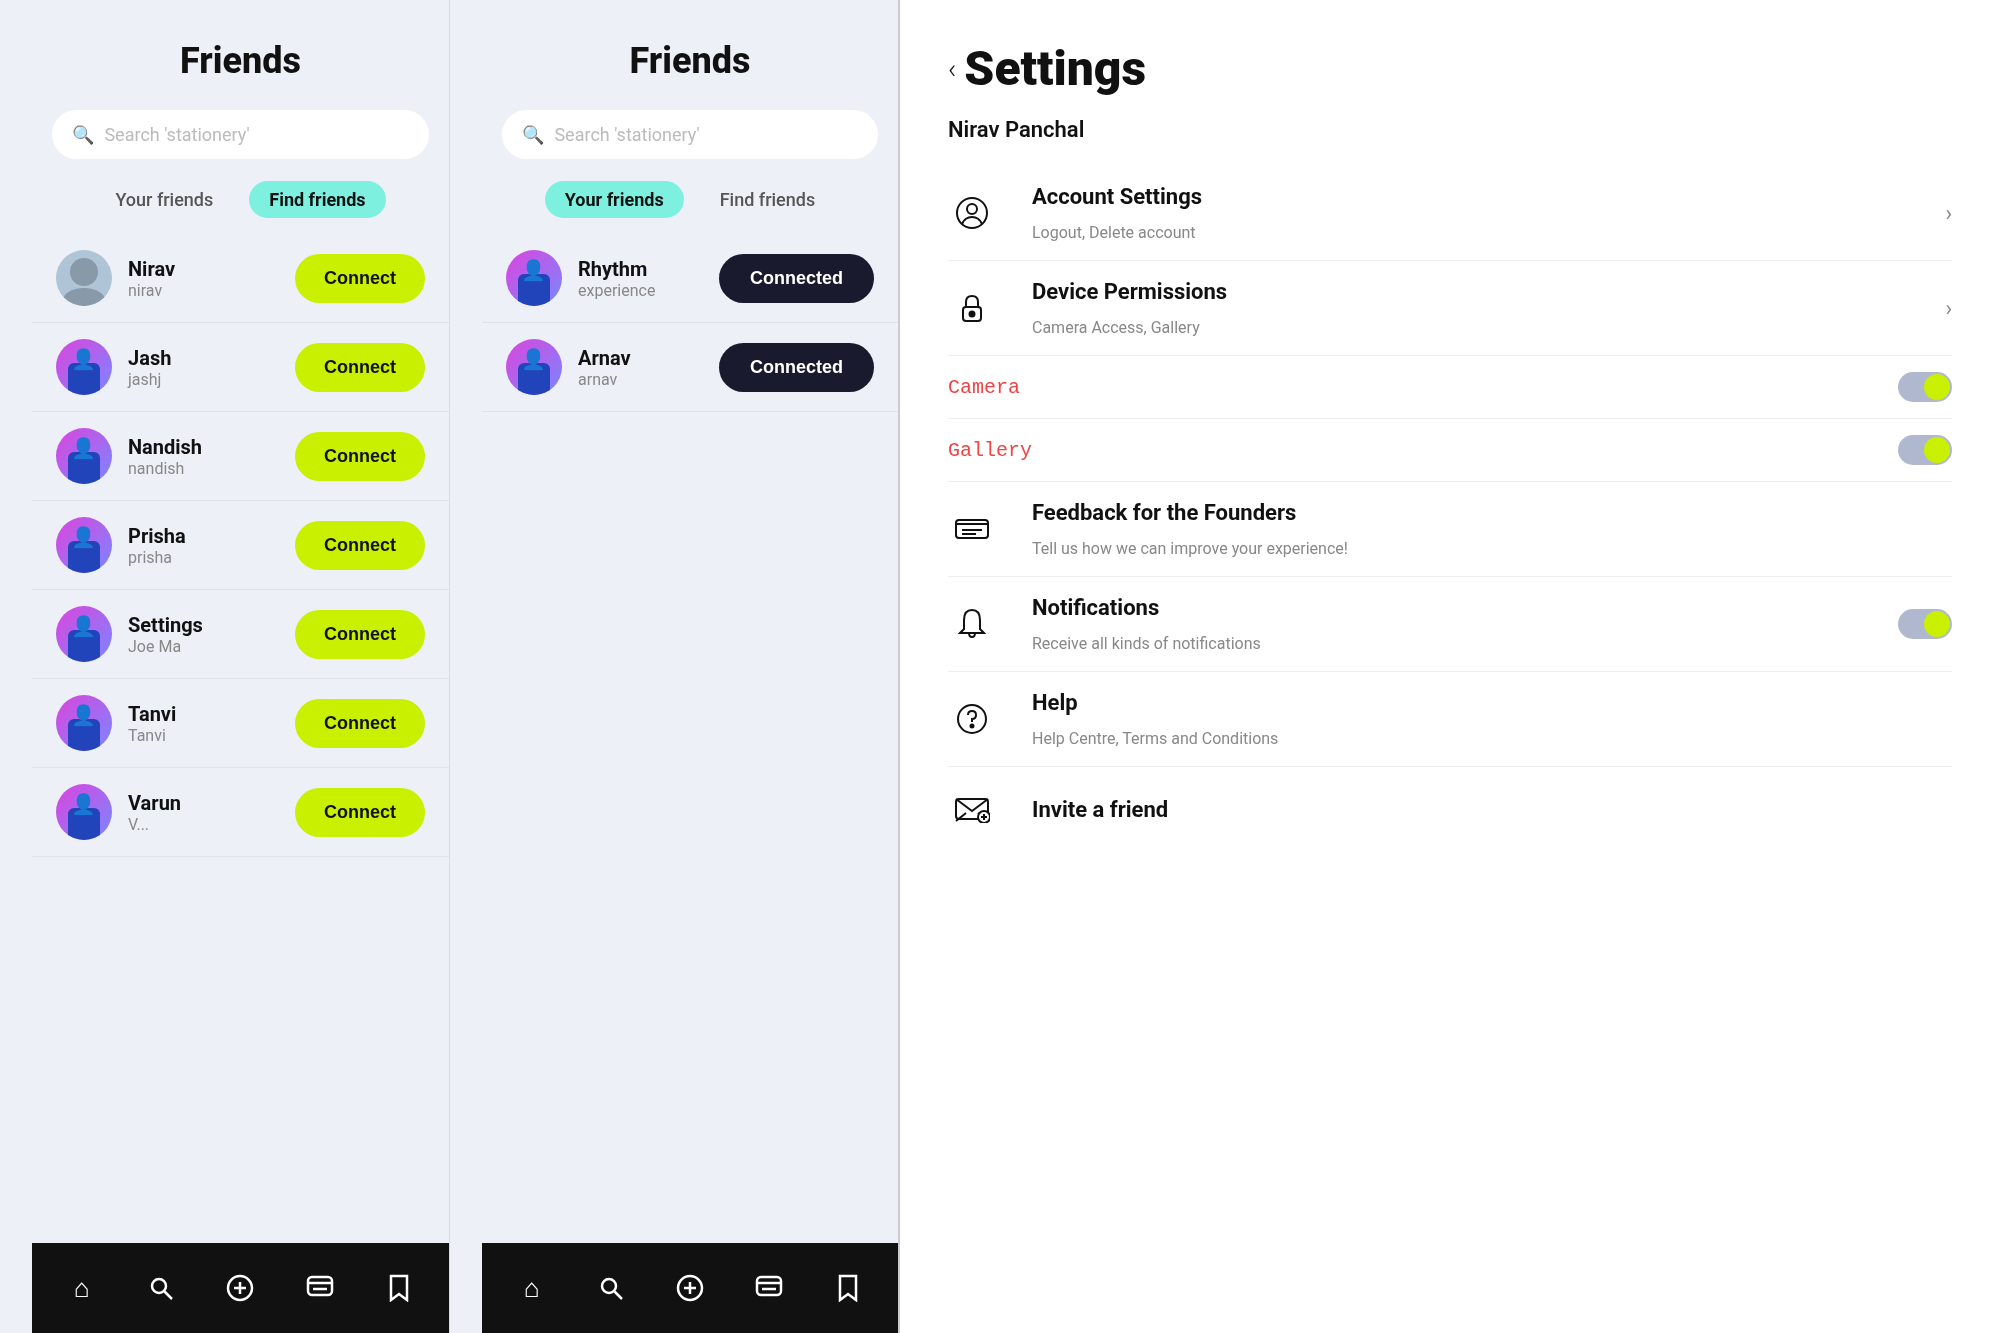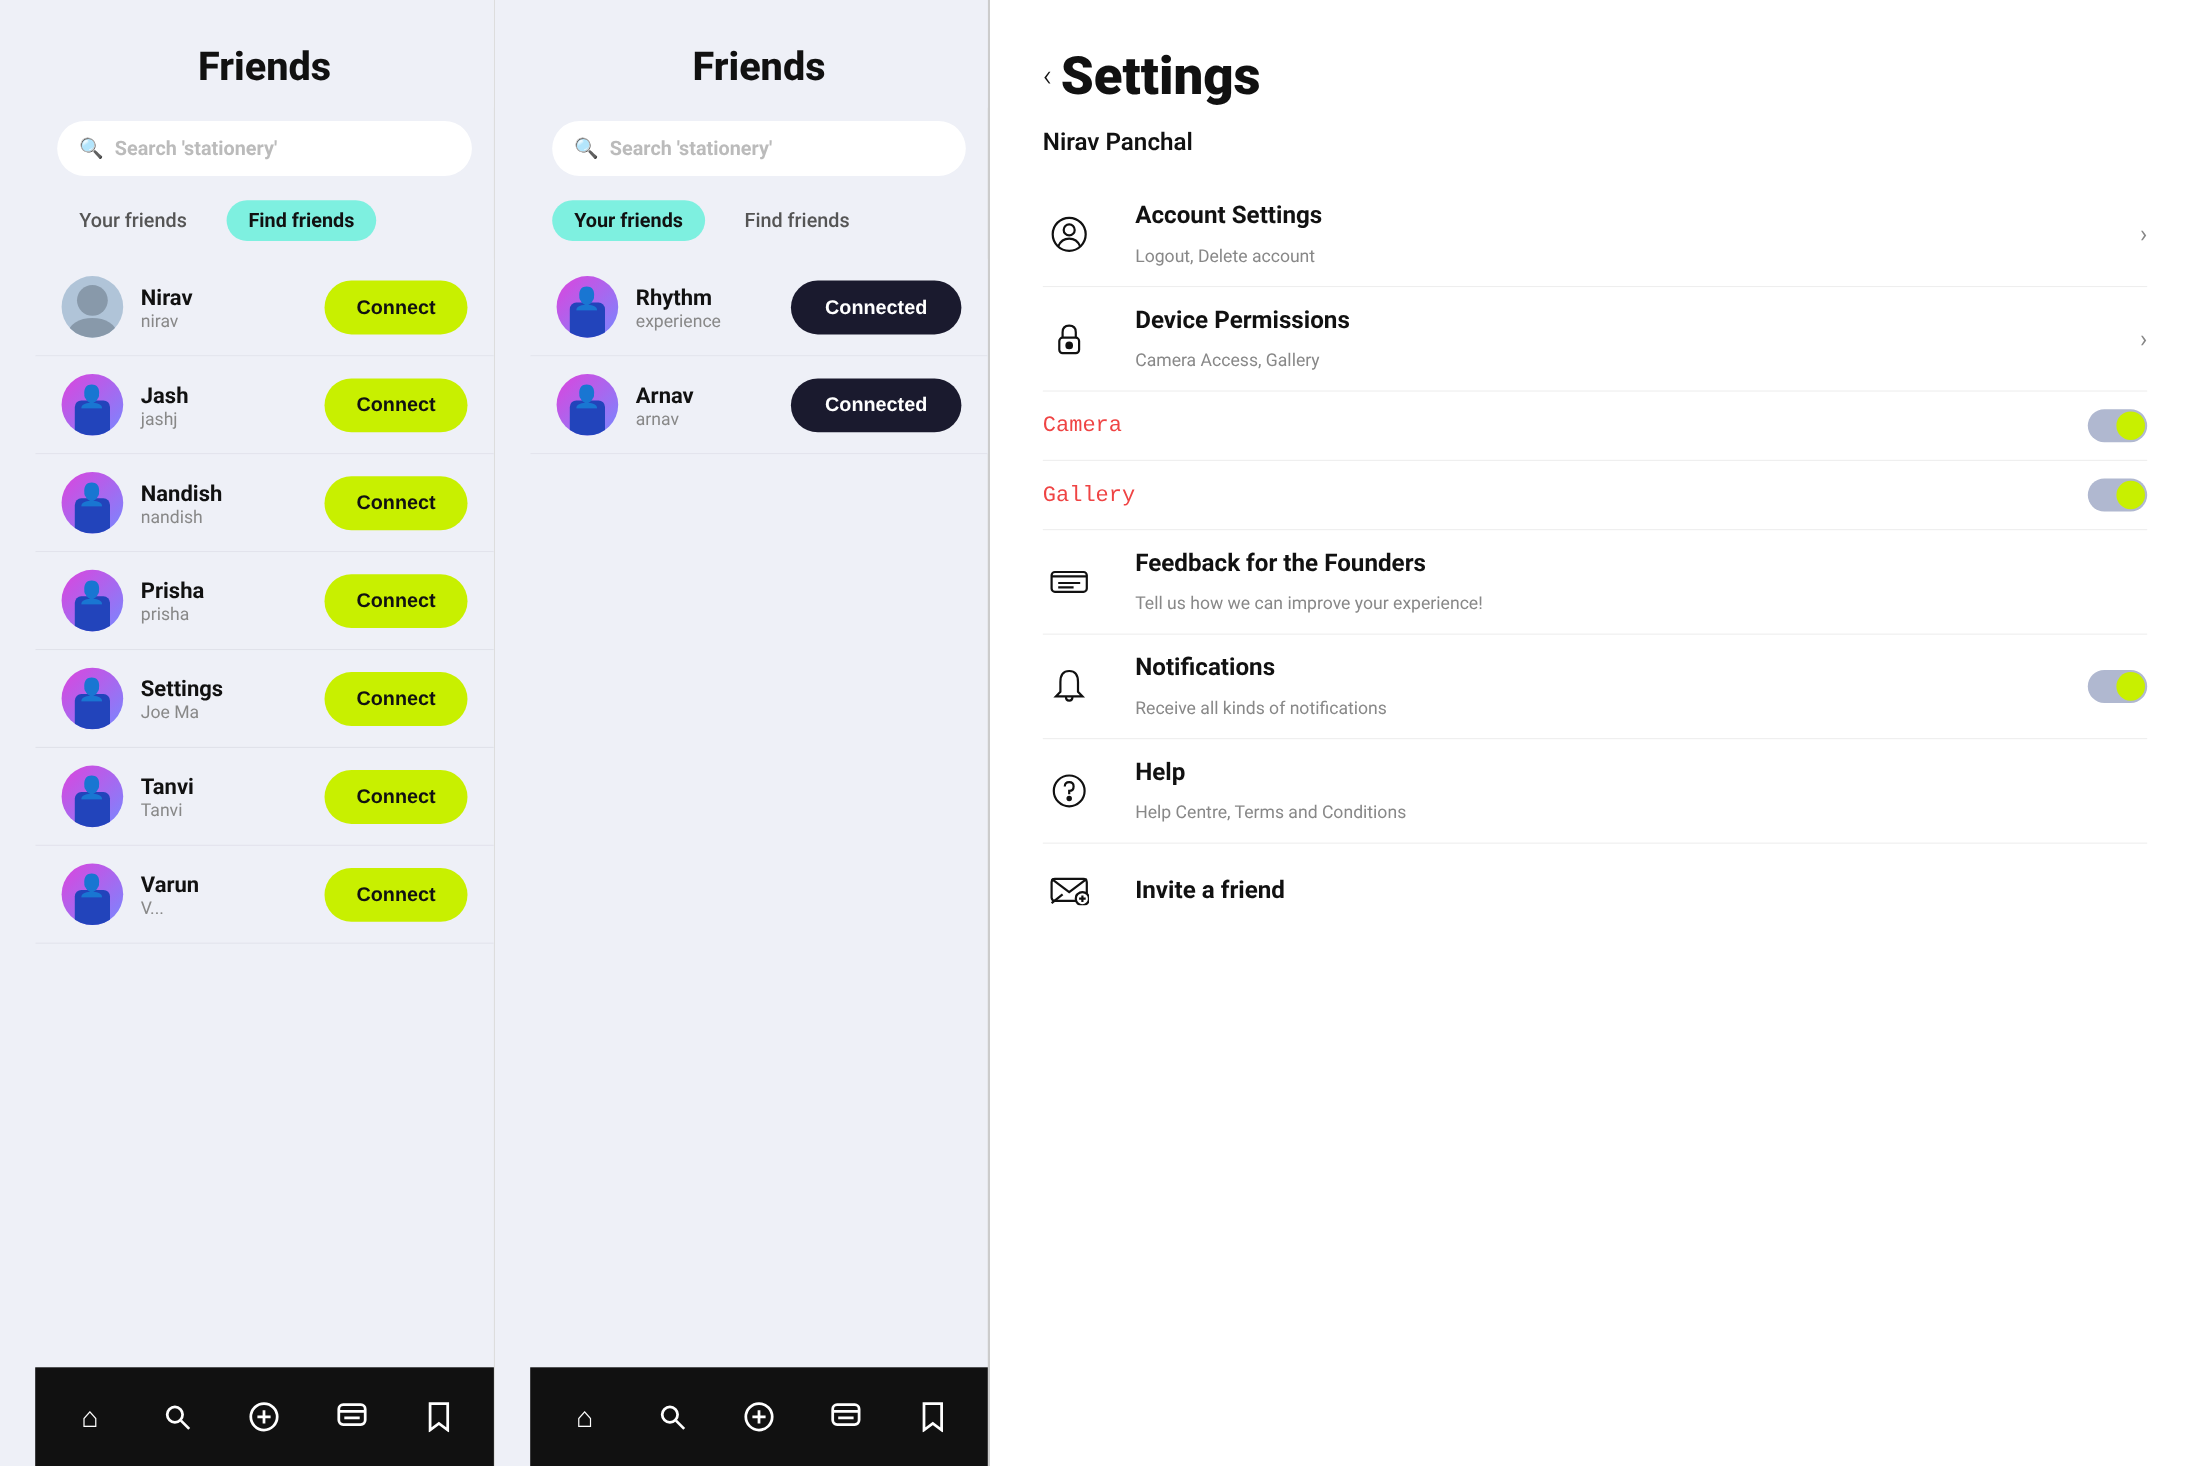--- a/index.html
+++ b/index.html
@@ -52,27 +52,27 @@
     }
 
     .search-icon-svg {
       color: #aaa;
       font-size: 18px;
     }
 
     .search-placeholder {
       color: #bbb;
       font-size: 18px;
-      font-weight: 700;
+      font-weight: 400;
     }
 
     .tabs-row {
       display: flex;
       align-items: center;
-      justify-content: flex-start;
+      justify-content: center;
       gap: 16px;
       padding: 10px 20px 16px;
     }
 
     .tab-label {
       font-size: 18px;
       font-weight: 500;
       color: #555;
       padding: 8px 20px;
       border-radius: 30px;

